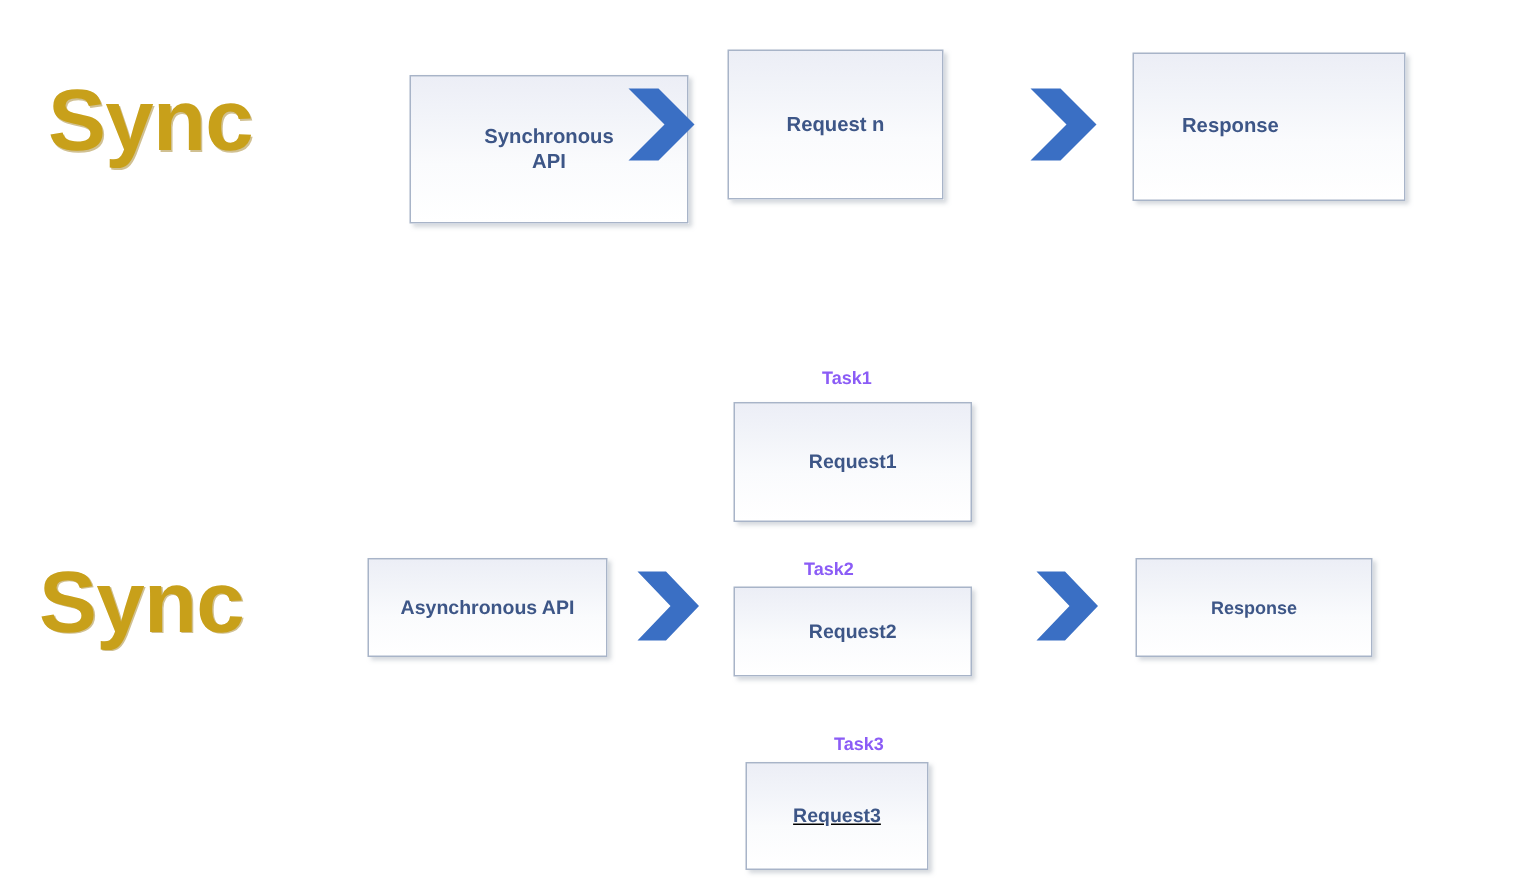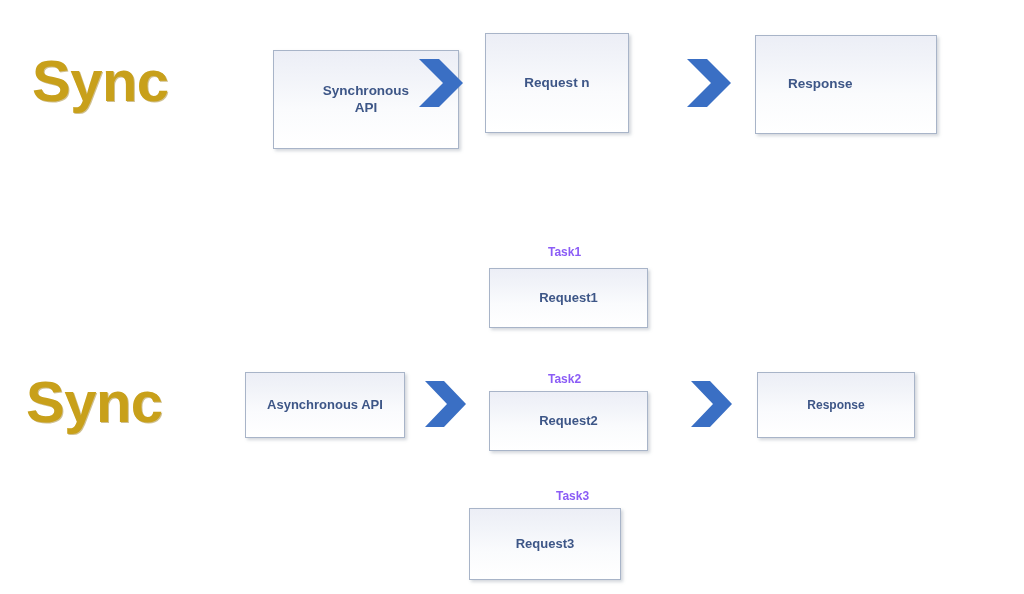--- a/index.html
+++ b/index.html
@@ -74,44 +74,44 @@
   #box-sync-request  { left: 485px; top: 33px;  width: 144px; height: 100px; }
   #box-sync-request .pbox-label  { font-size: 13.5px; }
 
   #box-sync-response { left: 755px; top: 35px;  width: 182px; height: 99px; }
   #box-sync-response .pbox-label { font-size: 13.5px; text-align: left; width: 100%; padding-left: 32px; }
 
   
   #box-async-api     { left: 245px; top: 372px; width: 160px; height: 66px; align-items: center; }
   #box-async-api .pbox-label     { font-size: 13px; }
 
-  #box-task1         { left: 489px; top: 268px; width: 159px; height: 60px; }
+  #box-task1         { left: 489px; top: 268px; width: 159px; height: 80px; }
   #box-task1 .pbox-label         { font-size: 13px; }
 
   #box-task2         { left: 489px; top: 391px; width: 159px; height: 60px; }
   #box-task2 .pbox-label         { font-size: 13px; }
 
-  #box-task3         { left: 469px; top: 508px; width: 152px; height: 72px; }
+  #box-task3         { left: 497px; top: 508px; width: 122px; height: 72px; text-decoration: underline; }
   #box-task3 .pbox-label         { font-size: 13px; }
 
   #box-async-response{ left: 757px; top: 372px; width: 158px; height: 66px; }
   #box-async-response .pbox-label{ font-size: 12px; }
 
   
   .task-caption {
     position: absolute;
     font-family: "Liberation Sans", sans-serif;
     font-weight: bold;
     font-size: 12px;
     color: #8b5cf6;
     white-space: nowrap;
     user-select: none;
   }
   #caption-task1 { left: 548px; top: 245px; }
-  #caption-task2 { left: 548px; top: 372px; }
+  #caption-task2 { left: 536px; top: 372px; }
   #caption-task3 { left: 556px; top: 489px; }
 
   
   .chevron {
     position: absolute;
     display: block;
   }
   #arrow-sync-1  { left: 417px; top: 57px;  width: 48px; height: 52px; }
   #arrow-sync-2  { left: 685px; top: 57px;  width: 48px; height: 52px; }
   #arrow-async-1 { left: 423px; top: 379px; width: 45px; height: 50px; }

